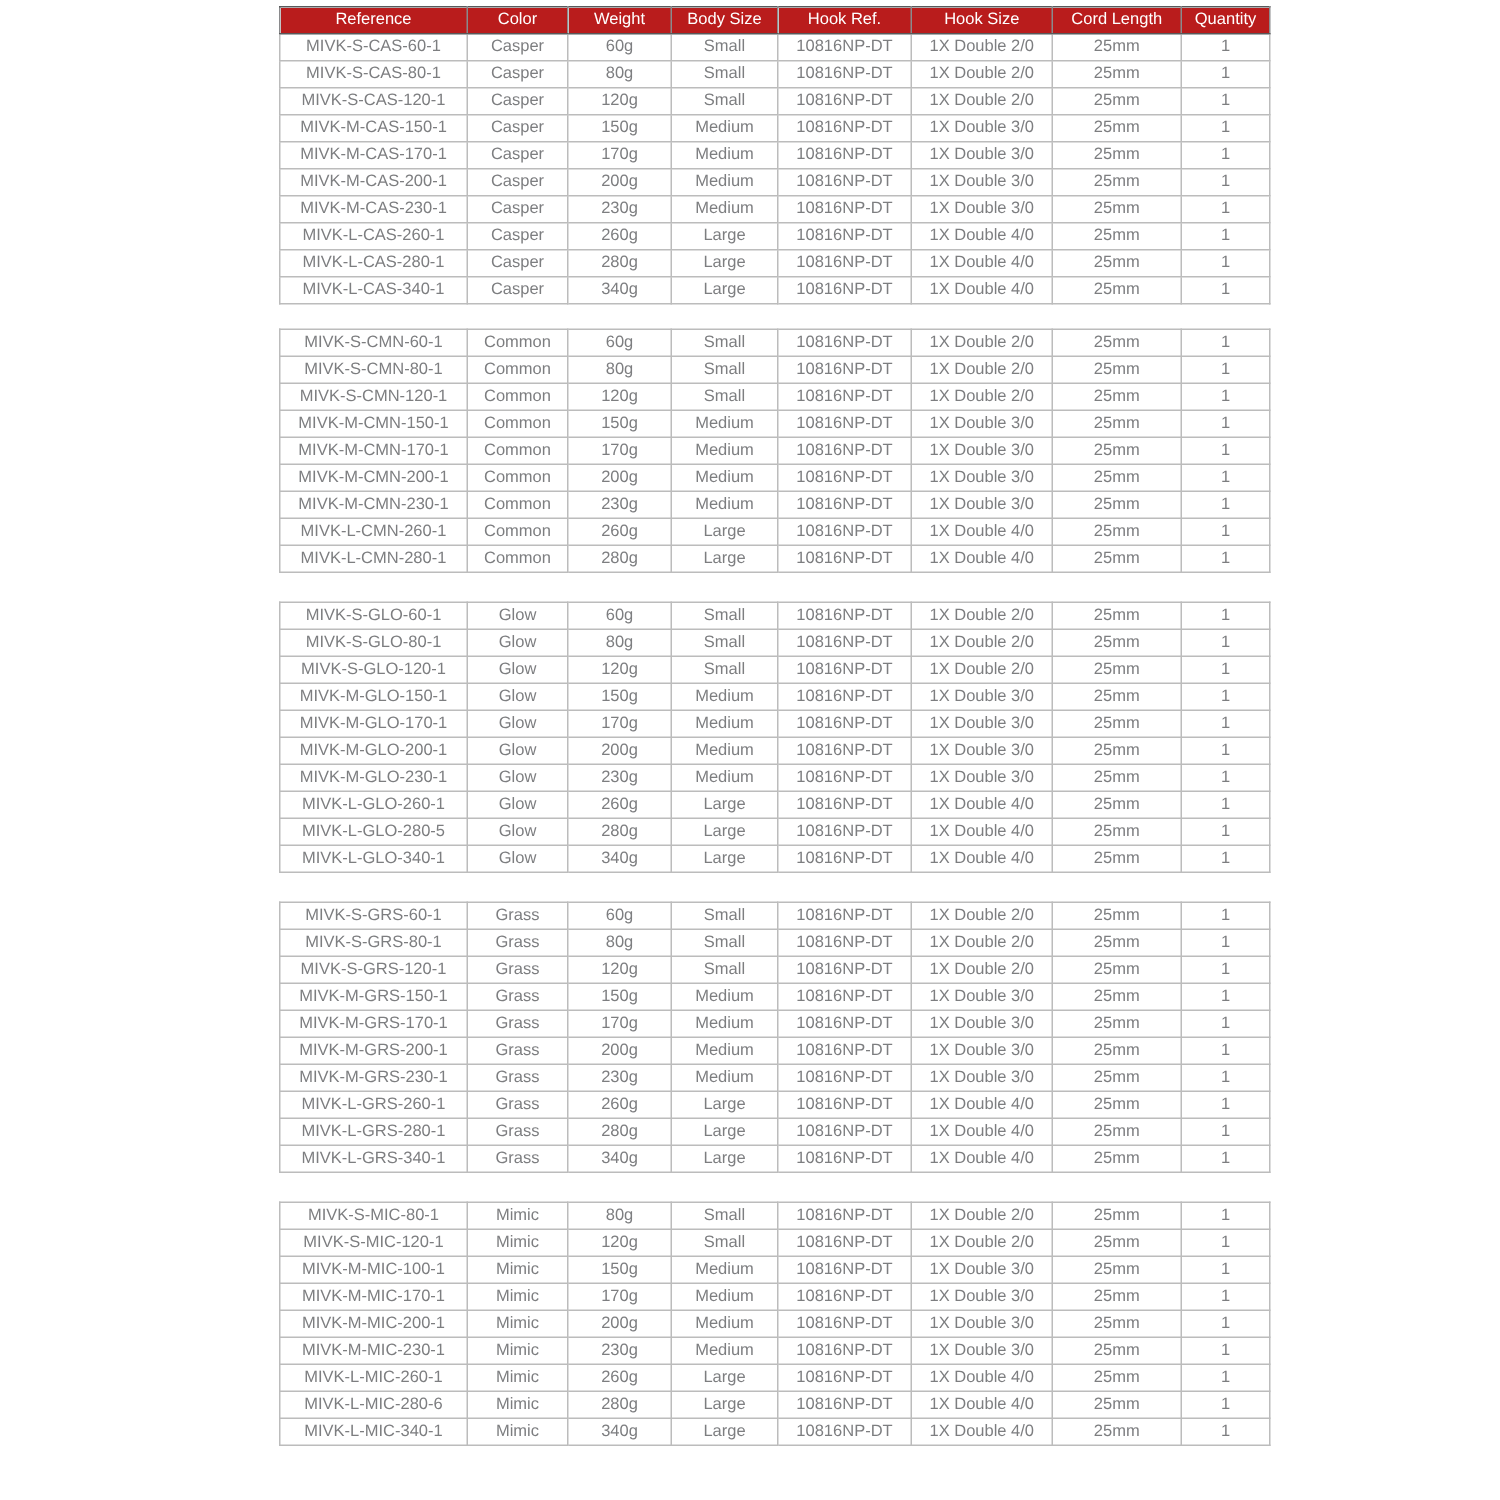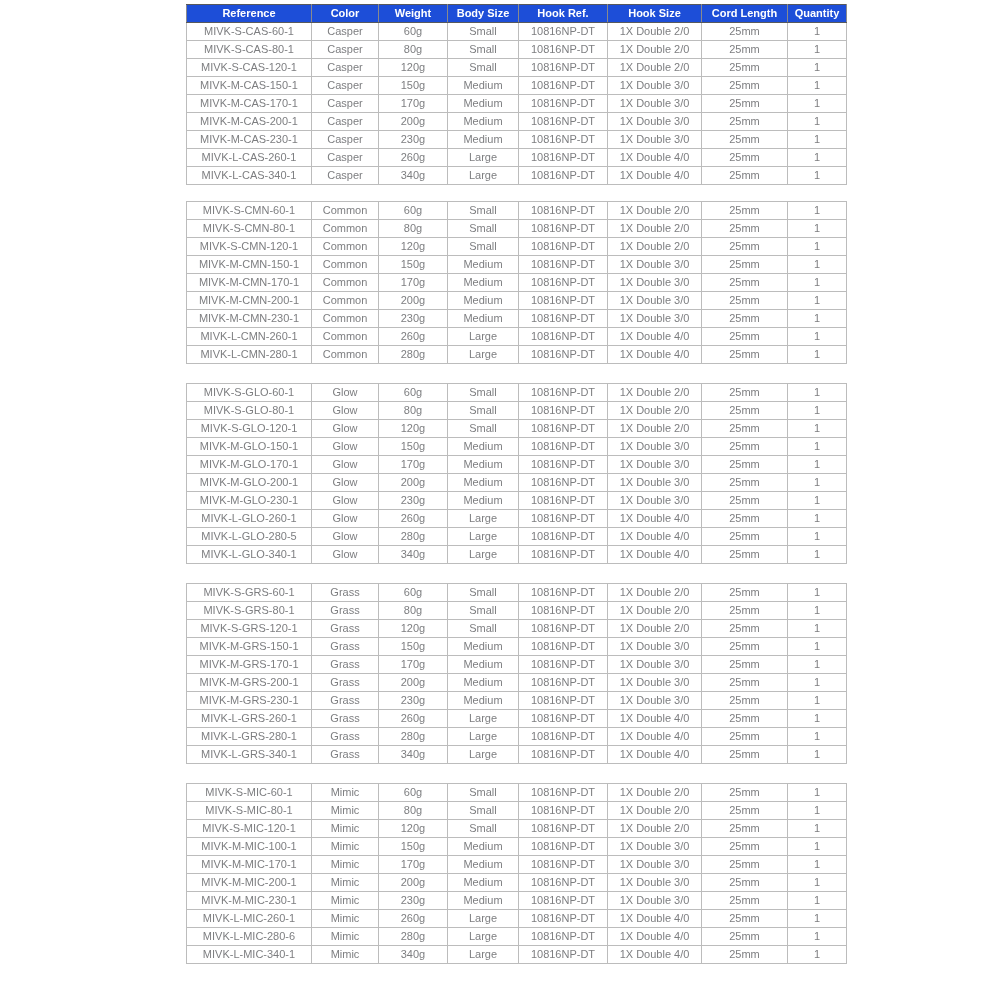--- a/index.html
+++ b/index.html
@@ -35,23 +35,23 @@
     text-align: center;
     vertical-align: middle;
     padding: 0 2px;
     height: 17px;
     font-size: 11px;
     line-height: 17px;
     white-space: nowrap;
     overflow: hidden;
   }
   table.spec-table th {
-    background: #1d4ed8;
+    background: #b91c1c;
     color: #ffffff;
-    font-weight: bold;
+    font-weight: normal;
     border-color: #58595b;
     border-left-color: #8a8a8c;
     border-right-color: #8a8a8c;
   }
   table.spec-table td {
     background: #ffffff;
     color: #7d7e80;
   }
   .col0 { width: 120px; }
   .col1 { width: 62px; }
@@ -155,20 +155,30 @@
             <td class="col0">MIVK-L-CAS-260-1</td>
             <td class="col1">Casper</td>
             <td class="col2">260g</td>
             <td class="col3">Large</td>
             <td class="col4">10816NP-DT</td>
             <td class="col5">1X Double 4/0</td>
             <td class="col6">25mm</td>
             <td class="col7">1</td>
           </tr>
           <tr>
+            <td class="col0">MIVK-L-CAS-280-1</td>
+            <td class="col1">Casper</td>
+            <td class="col2">280g</td>
+            <td class="col3">Large</td>
+            <td class="col4">10816NP-DT</td>
+            <td class="col5">1X Double 4/0</td>
+            <td class="col6">25mm</td>
+            <td class="col7">1</td>
+          </tr>
+          <tr>
             <td class="col0">MIVK-L-CAS-340-1</td>
             <td class="col1">Casper</td>
             <td class="col2">340g</td>
             <td class="col3">Large</td>
             <td class="col4">10816NP-DT</td>
             <td class="col5">1X Double 4/0</td>
             <td class="col6">25mm</td>
             <td class="col7">1</td>
           </tr>
         </tbody>
@@ -470,30 +480,20 @@
             <td class="col3">Large</td>
             <td class="col4">10816NP-DT</td>
             <td class="col5">1X Double 4/0</td>
             <td class="col6">25mm</td>
             <td class="col7">1</td>
           </tr>
         </tbody>
       </table>
       <table class="spec-table">
         <tbody>
-          <tr>
-            <td class="col0">MIVK-S-MIC-60-1</td>
-            <td class="col1">Mimic</td>
-            <td class="col2">60g</td>
-            <td class="col3">Small</td>
-            <td class="col4">10816NP-DT</td>
-            <td class="col5">1X Double 2/0</td>
-            <td class="col6">25mm</td>
-            <td class="col7">1</td>
-          </tr>
           <tr>
             <td class="col0">MIVK-S-MIC-80-1</td>
             <td class="col1">Mimic</td>
             <td class="col2">80g</td>
             <td class="col3">Small</td>
             <td class="col4">10816NP-DT</td>
             <td class="col5">1X Double 2/0</td>
             <td class="col6">25mm</td>
             <td class="col7">1</td>
           </tr>

